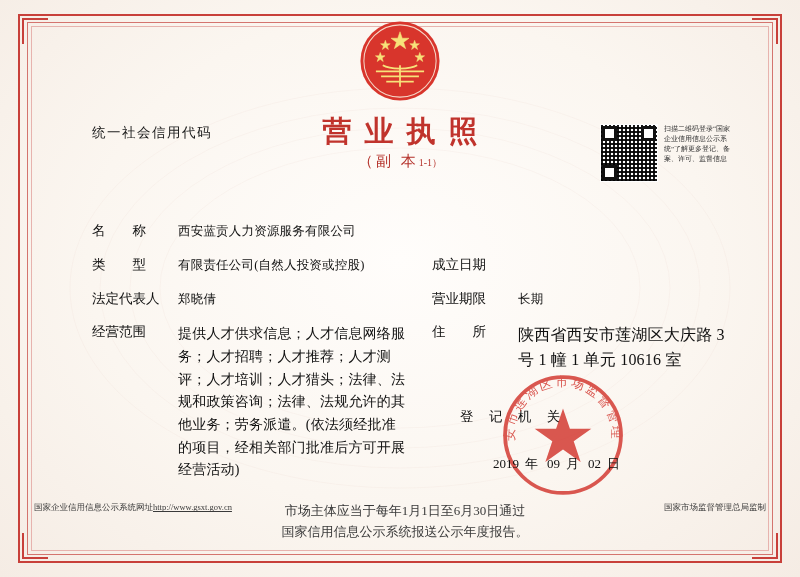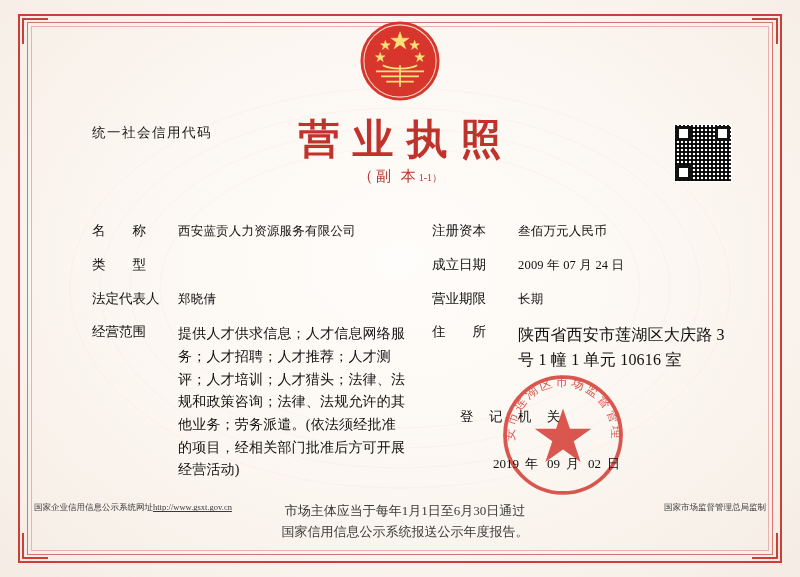--- a/index.html
+++ b/index.html
@@ -65,21 +65,21 @@
 
   
   .title-block {
     position: absolute;
     left: 0; right: 0;
     top: 112px;
     text-align: center;
   }
   .main-title {
     font-family: Liberation Serif, serif;
-    font-size: 41px;
+    font-size: 29px;
     letter-spacing: 13px;
     color: #c0332c;
     font-weight: bold;
     text-indent: 13px;
   }
   .sub-title {
     font-size: 15px;
     color: #b5332c;
     letter-spacing: 3px;
   }
@@ -283,42 +283,39 @@
   </div>
 
   <div class="credit">
     <div class="credit-label">统一社会信用代码</div>
   </div>
 
   <div class="qr-wrap">
     <div class="qr">
         <span class="eye3"></span>
       </div>
+    <div class="qr-note">扫描二维码登录“国家企业信用信息公示系统”了解更多登记、备案、许可、监督信息</div>
   </div>
 
   <div class="fields">
 
     <div class="row">
       <div class="col-left">
         <div class="label">名　　称</div>
         <div class="value">西安蓝贡人力资源服务有限公司</div>
       </div>
-      <div class="col-right">
-        <div class="label">注册资本</div>
-        <div class="value">叁佰万元人民币</div>
-      </div>
     </div>
 
     <div class="row">
       <div class="col-left">
         <div class="label">类　　型</div>
+        <div class="value">有限责任公司(自然人投资或控股)</div>
       </div>
       <div class="col-right">
         <div class="label">成立日期</div>
-        <div class="value">2009 年 07 月 24 日</div>
       </div>
     </div>
 
     <div class="row">
       <div class="col-left">
         <div class="label">法定代表人</div>
         <div class="value">郑晓倩</div>
       </div>
       <div class="col-right">
         <div class="label">营业期限</div>

